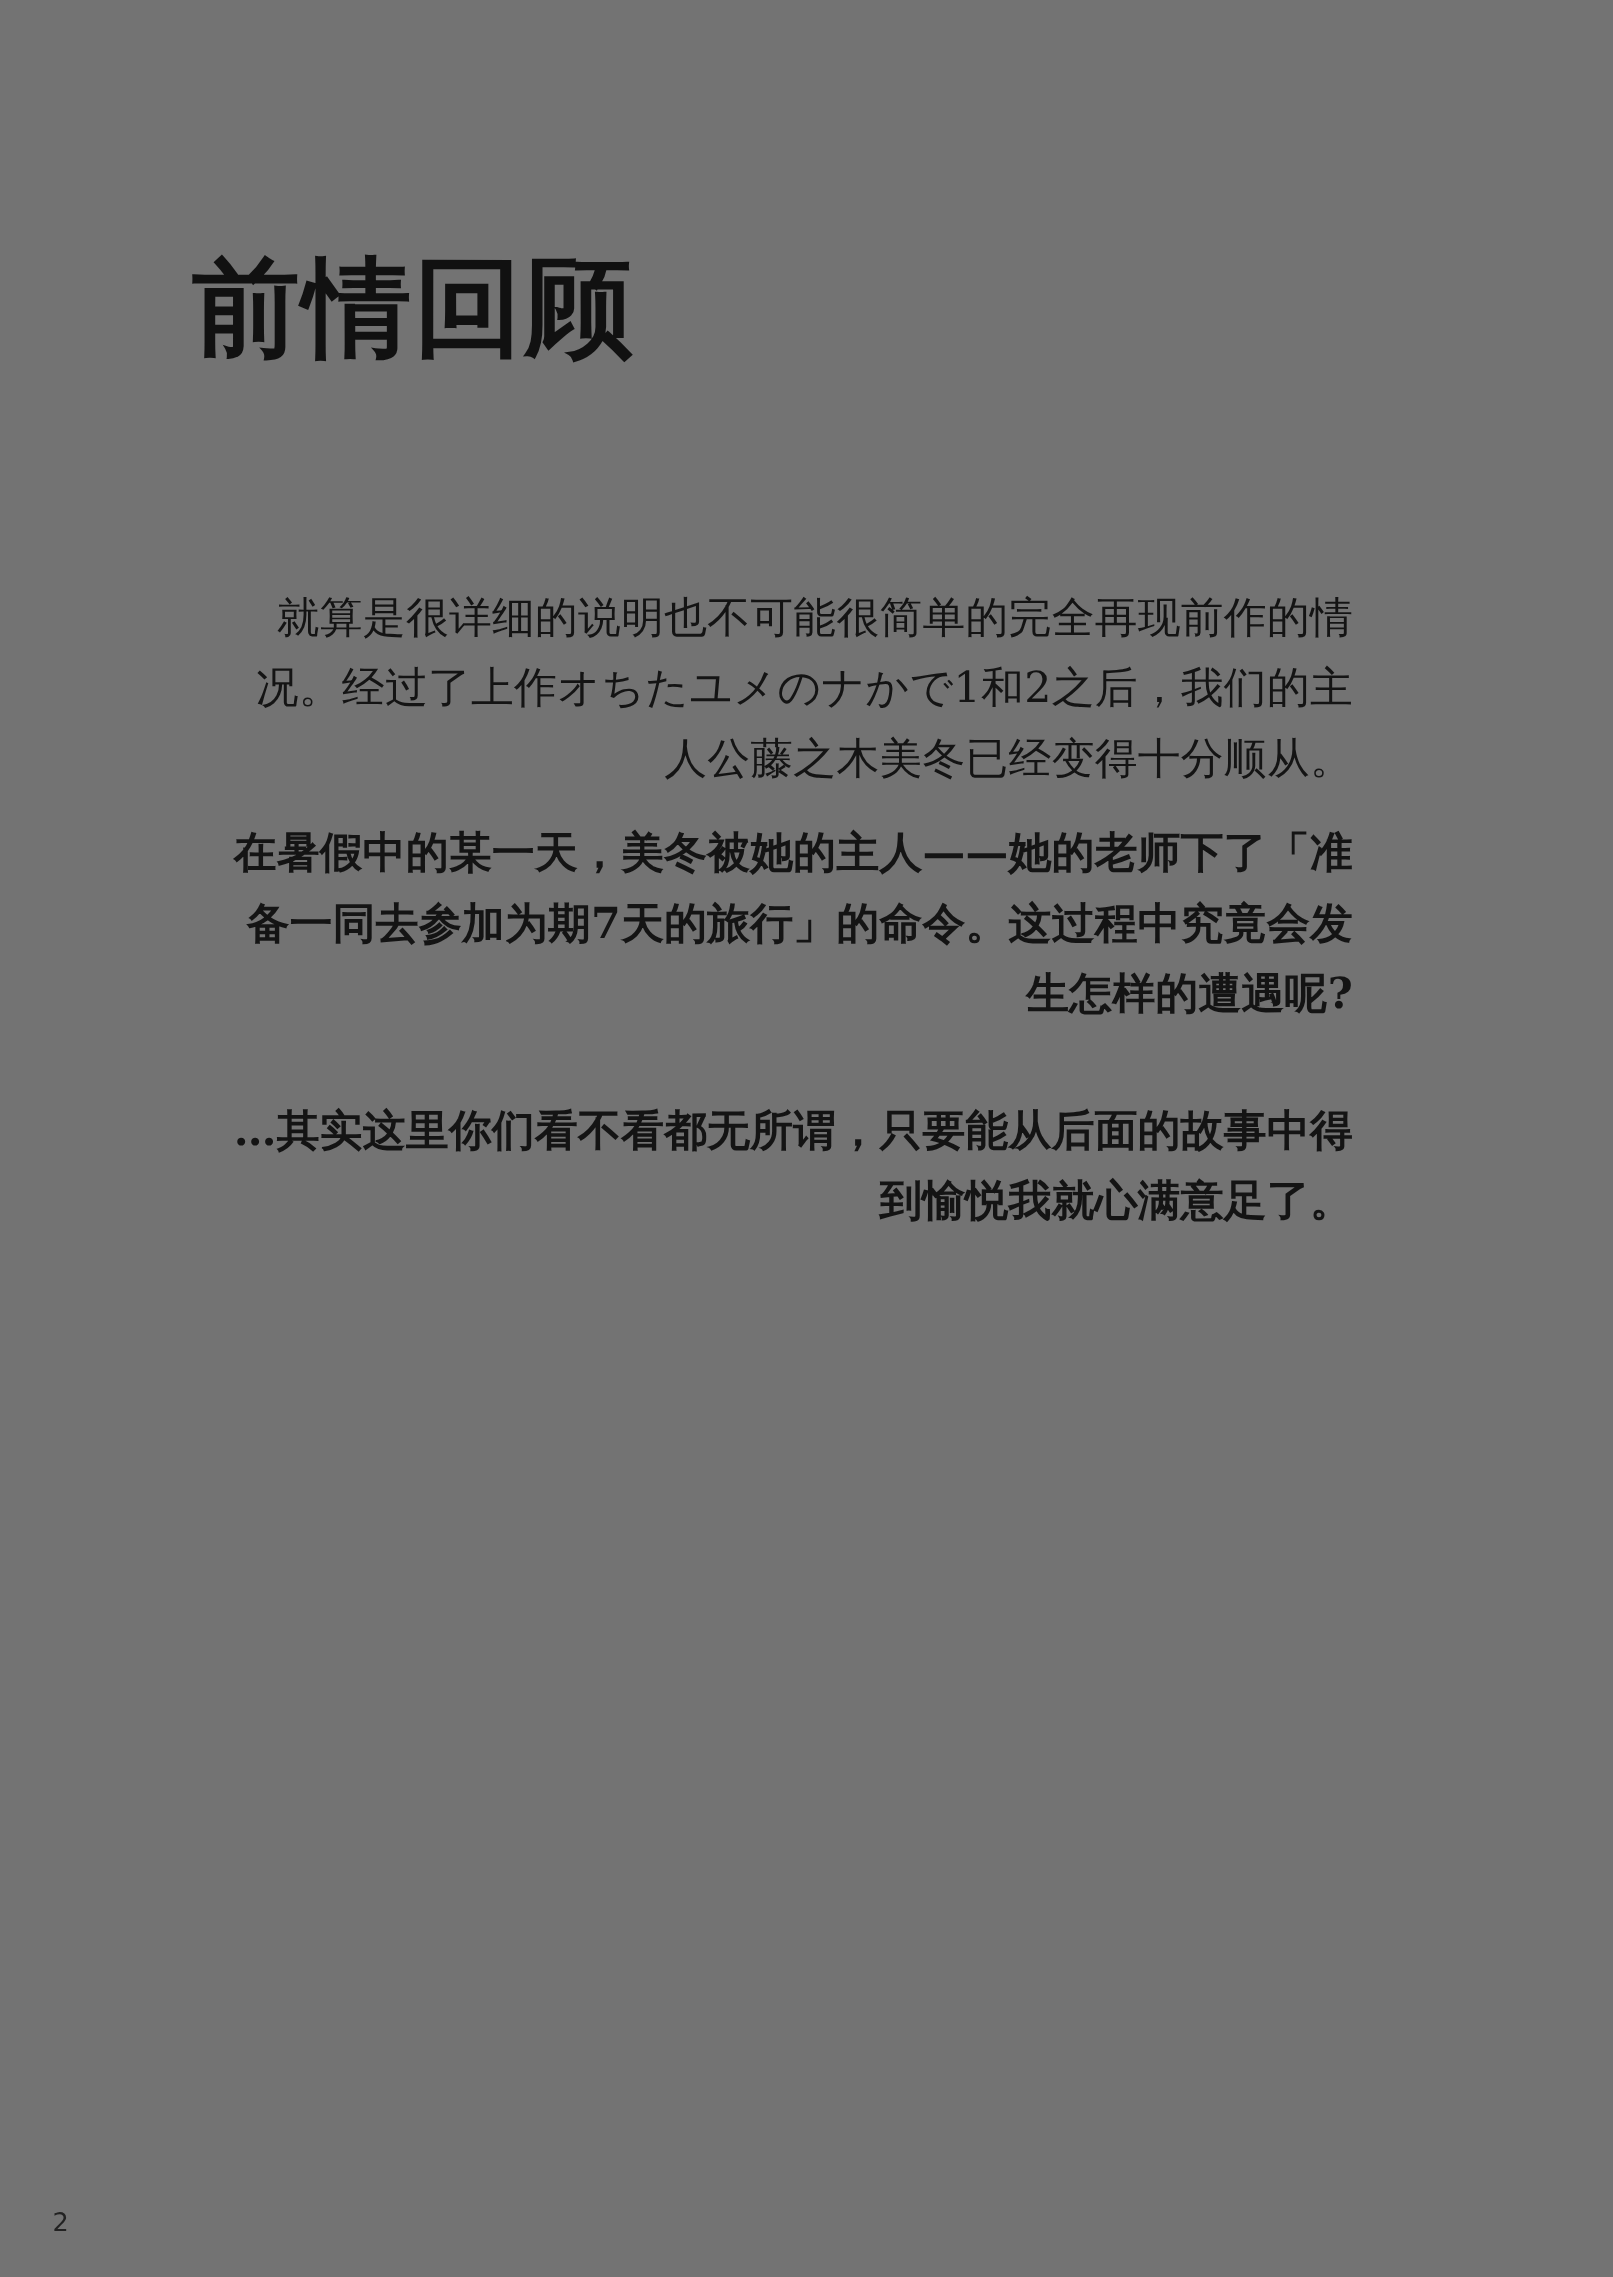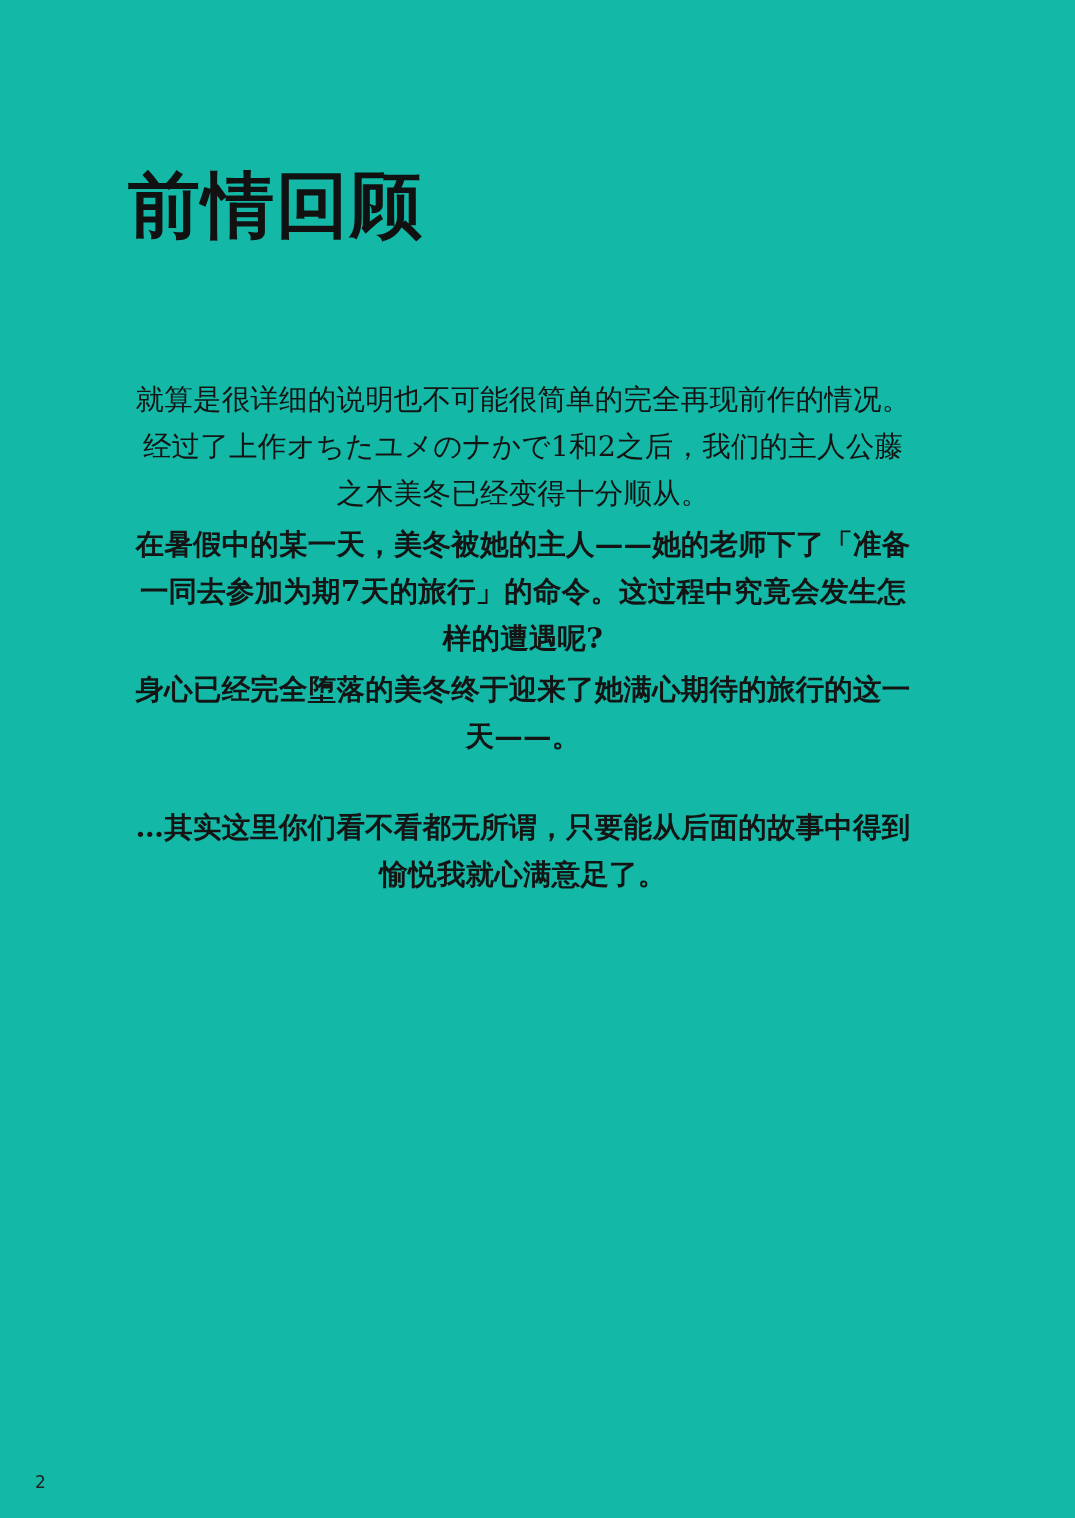--- a/index.html
+++ b/index.html
@@ -11,21 +11,21 @@
     width: 1075px;
     height: 1518px;
     position: relative;
     font-family: "DejaVu Sans", sans-serif;
     color: #1a1a1a;
     overflow: hidden;
   }
   .page {
     position: absolute;
     inset: 0;
-    background: #14b8a6;
+    background: #737373;
   }
   .title {
     position: absolute;
     left: 128px;
     top: 118px;
     font-family: "DejaVu Sans", sans-serif;
     font-weight: 700;
     font-size: 72px;
     line-height: 1.1;
     letter-spacing: 2px;
@@ -36,22 +36,22 @@
     position: absolute;
     left: 128px;
     top: 372px;
     width: 790px;
   }
   .para {
     font-family: "DejaVu Serif", serif;
     font-size: 28.5px;
     line-height: 47px;
     color: #141414;
-    margin: 4px;
-    text-align: center;
+    margin: 16px;
+    text-align: right;
     letter-spacing: 0.2px;
   }
   .para + .para {
     margin-top: 0;
     font-weight: bold;
   }
   .para.gap {
     margin-top: 44px;
   }
   .page-number {
@@ -66,19 +66,18 @@
 </head>
 <body>
 
 <div class="page">
 
   <h1 class="title">前情回顾</h1>
 
   <div class="body-block">
     <p class="para">就算是很详细的说明也不可能很简单的完全再现前作的情况。经过了上作オちたユメのナかで1和2之后，我们的主人公藤之木美冬已经变得十分顺从。</p>
     <p class="para">在暑假中的某一天，美冬被她的主人——她的老师下了「准备一同去参加为期7天的旅行」的命令。这过程中究竟会发生怎样的遭遇呢?</p>
-    <p class="para">身心已经完全堕落的美冬终于迎来了她满心期待的旅行的这一天——。</p>
     <p class="para gap">…其实这里你们看不看都无所谓，只要能从后面的故事中得到愉悦我就心满意足了。</p>
   </div>
 
   <div class="page-number">2</div>
 
 </div>
 
 </body></html>

